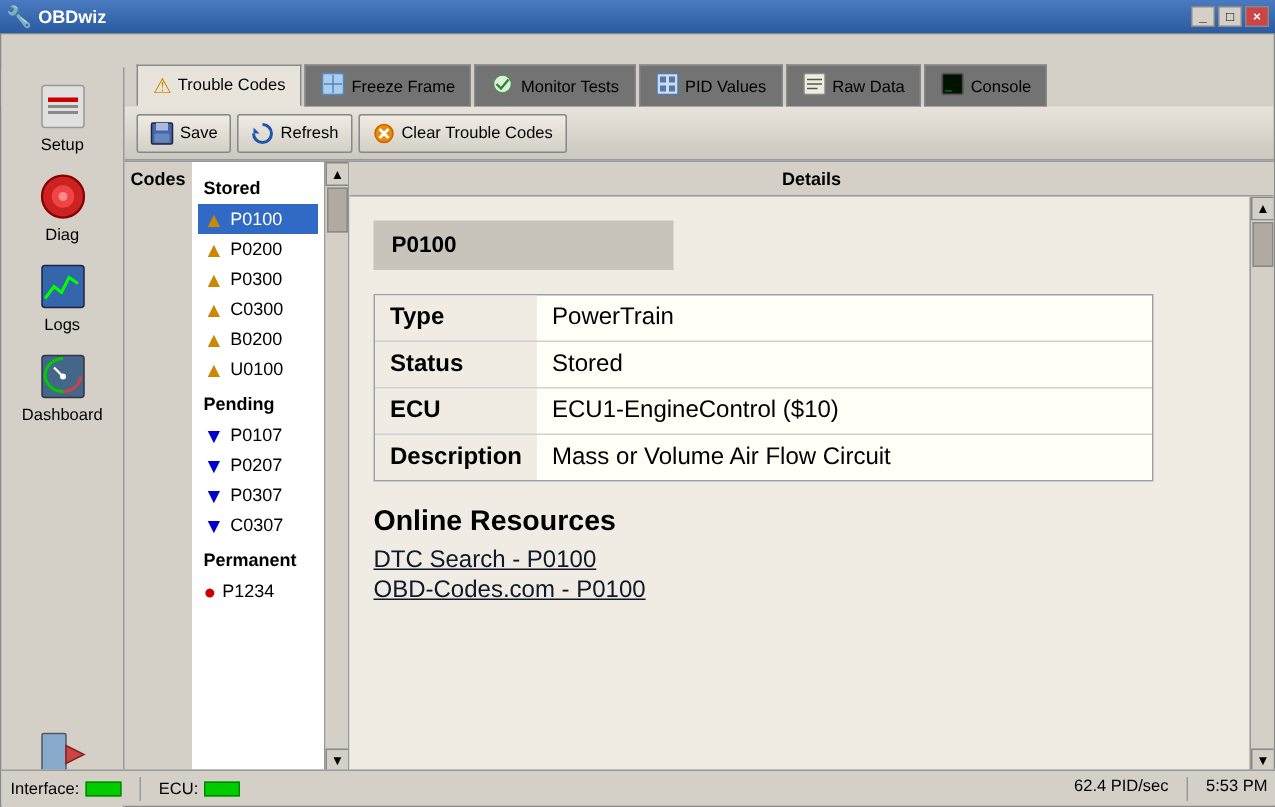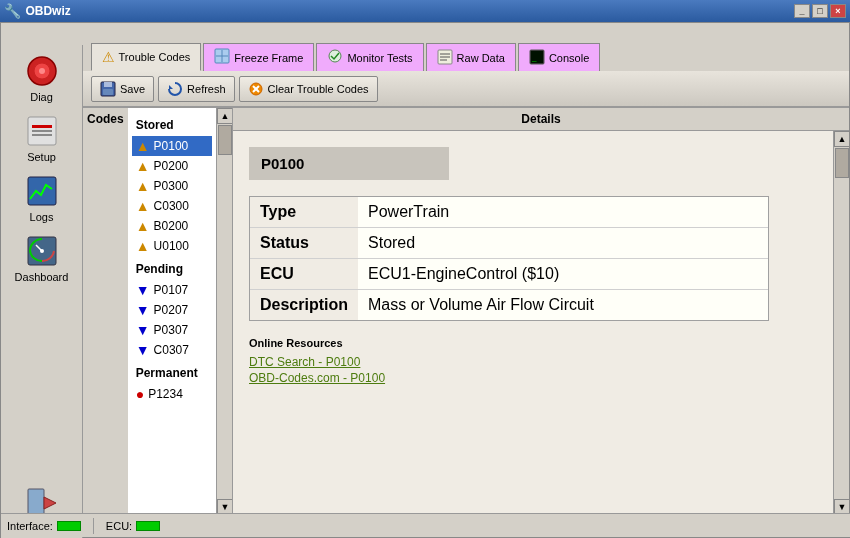--- a/index.html
+++ b/index.html
@@ -9,21 +9,21 @@
     #title-bar { display: flex; align-items: center; justify-content: space-between; background: linear-gradient(to bottom, #4a7abf, #2a5a9f); height: 22px; padding: 0 4px; color: white; font-size: 12px; font-weight: bold; }
     #title-bar-left { display: flex; align-items: center; gap: 4px; }
     #title-bar-right { display: flex; gap: 2px; }
     .title-btn { width: 16px; height: 14px; background: #d4d0c8; border: 1px solid #888; font-size: 9px; display: flex; align-items: center; justify-content: center; cursor: pointer; color: black; }
 
     
     #main-window { width: 850px; height: 516px; background: #d4d0c8; border: 1px solid #888; }
 
     
     #tabs-row { display: flex; align-items: flex-end; padding: 4px 4px 0 90px; background: #d4d0c8; height: 48px; }
-    .tab { display: flex; align-items: center; gap: 4px; padding: 4px 10px; border: 1px solid #888; border-bottom: none; background: #f0abfc; cursor: pointer; font-size: 11px; margin-right: 2px; height: 28px; }
+    .tab { display: flex; align-items: center; gap: 4px; padding: 4px 10px; border: 1px solid #888; border-bottom: none; background: #737373; cursor: pointer; font-size: 11px; margin-right: 2px; height: 28px; }
     .tab.active { background: #e8e4dc; border-bottom: 1px solid #e8e4dc; z-index: 1; }
 
     
     #sidebar { position: absolute; top: 22px; left: 0; width: 82px; height: 494px; background: #d4d0c8; border-right: 1px solid #999; display: flex; flex-direction: column; align-items: center; padding-top: 4px; gap: 2px; }
     .sidebar-item { display: flex; flex-direction: column; align-items: center; width: 72px; padding: 4px 2px; cursor: pointer; gap: 2px; }
     .sidebar-icon { width: 36px; height: 36px; display: flex; align-items: center; justify-content: center; }
     .sidebar-label { font-size: 11px; color: #000; text-align: center; }
 
     
     #toolbar { height: 36px; background: linear-gradient(to bottom, #e8e4dc, #ccc8c0); border-bottom: 1px solid #999; display: flex; align-items: center; padding: 0 8px; gap: 4px; margin-left: 82px; }
@@ -47,22 +47,22 @@
     
     #details-panel { flex: 1; background: #f0ece4; display: flex; flex-direction: column; }
     #details-header { background: #d4d0c8; border-bottom: 1px solid #999; padding: 4px 8px; text-align: center; font-weight: bold; font-size: 12px; }
     #details-content { flex: 1; padding: 16px; overflow-y: auto; }
     #code-title { background: #c8c4bc; padding: 8px 12px; font-size: 15px; font-weight: bold; margin-bottom: 16px; display: inline-block; min-width: 200px; }
     #details-table { border: 1px solid #a0a0a0; background: #fffff8; width: 520px; margin-bottom: 16px; }
     #details-table table { width: 100%; border-collapse: collapse; }
     #details-table td { padding: 6px 10px; vertical-align: top; font-size: 16px; border-bottom: 1px solid #d0d0d0; }
     #details-table td:first-child { font-weight: bold; width: 100px; background: #f0ece4; }
     #online-resources { margin-top: 4px; }
-    #online-resources .resource-title { font-weight: bold; font-size: 11px; margin-bottom: 6px; }
-    .resource-link { color: #4d7c0f; cursor: pointer; display: block; font-size: 12px; margin-bottom: 2px; }
+    #online-resources .resource-title { font-weight: bold; font-size: 19px; margin-bottom: 6px; }
+    .resource-link { color: #0f172a; cursor: pointer; display: block; font-size: 16px; margin-bottom: 2px; }
     .details-scrollbar { width: 16px; background: #d4d0c8; border-left: 1px solid #999; }
     .scroll-arrow { width: 16px; height: 16px; background: #d4d0c8; border: 1px solid #888; display: flex; align-items: center; justify-content: center; font-size: 9px; cursor: pointer; }
     .scroll-track { flex: 1; background: #d4d0c8; }
     .scroll-thumb { width: 14px; height: 30px; background: #b0aaa0; border: 1px solid #888; margin: 1px; }
 
     
     #status-bar { position: absolute; bottom: 0; left: 0; width: 850px; height: 24px; background: #d4d0c8; border-top: 1px solid #999; display: flex; align-items: center; padding: 0 6px; font-size: 11px; gap: 8px; }
     .status-segment { display: flex; align-items: center; gap: 4px; text-align: center; }
     .status-led { width: 24px; height: 10px; background: #00cc00; border: 1px solid #008800; }
     .status-divider { width: 1px; height: 16px; background: #999; margin: 0 4px; }
@@ -82,37 +82,37 @@
     <div class="title-btn" style="background:#cc4444;color:white;">×</div>
   </div>
 </div>
 
 <div id="main-window" style="position:relative;">
 
   <div id="sidebar">
     <div class="sidebar-item">
       <div class="sidebar-icon">
         <svg width="36" height="36" viewBox="0 0 36 36">
-          <circle cx="18" cy="18" r="14" fill="#cc2222" stroke="#880000" stroke-width="1.5"></circle>
-          <circle cx="18" cy="18" r="8" fill="#ee4444" stroke="#cc2222" stroke-width="1"></circle>
-          <circle cx="18" cy="18" r="3" fill="#ff8888"></circle>
-        </svg>
-      </div>
-      <span class="sidebar-label">Diag</span>
-    </div>
-    <div class="sidebar-item">
-      <div class="sidebar-icon">
-        <svg width="36" height="36" viewBox="0 0 36 36">
           <rect x="4" y="4" width="28" height="28" rx="2" fill="#e0e0e0" stroke="#999" stroke-width="1"></rect>
           <rect x="8" y="12" width="20" height="3" fill="#cc0000"></rect>
           <rect x="8" y="17" width="20" height="2" fill="#888"></rect>
           <rect x="8" y="21" width="20" height="2" fill="#888"></rect>
         </svg>
       </div>
       <span class="sidebar-label">Setup</span>
+    </div>
+    <div class="sidebar-item">
+      <div class="sidebar-icon">
+        <svg width="36" height="36" viewBox="0 0 36 36">
+          <circle cx="18" cy="18" r="14" fill="#cc2222" stroke="#880000" stroke-width="1.5"></circle>
+          <circle cx="18" cy="18" r="8" fill="#ee4444" stroke="#cc2222" stroke-width="1"></circle>
+          <circle cx="18" cy="18" r="3" fill="#ff8888"></circle>
+        </svg>
+      </div>
+      <span class="sidebar-label">Diag</span>
     </div>
     <div class="sidebar-item">
       <div class="sidebar-icon">
         <svg width="36" height="36" viewBox="0 0 36 36">
           <rect x="4" y="4" width="28" height="28" rx="2" fill="#3366aa" stroke="#224"></rect>
           <polyline points="6,26 12,18 17,22 22,12 28,16" stroke="#00ff00" stroke-width="2" fill="none"></polyline>
         </svg>
       </div>
       <span class="sidebar-label">Logs</span>
     </div>
@@ -155,20 +155,32 @@
       <span>Freeze Frame</span>
     </div>
     <div class="tab">
       <span style="color:#444; font-size:12px;">
         <svg width="16" height="16" viewBox="0 0 16 16">
             <circle cx="8" cy="8" r="6" fill="#ddeedd" stroke="#558855"></circle>
             <polyline points="4,8 7,11 12,5" stroke="#228822" stroke-width="1.5" fill="none"></polyline>
           </svg>
       </span>
       <span>Monitor Tests</span>
+    </div>
+    <div class="tab">
+      <span>
+        <svg width="16" height="16" viewBox="0 0 16 16">
+            <rect x="1" y="1" width="14" height="14" rx="1" fill="#ccddee" stroke="#5577aa"></rect>
+            <rect x="3" y="3" width="4" height="4" fill="#5577aa"></rect>
+            <rect x="9" y="3" width="4" height="4" fill="#5577aa"></rect>
+            <rect x="3" y="9" width="4" height="4" fill="#5577aa"></rect>
+            <rect x="9" y="9" width="4" height="4" fill="#5577aa"></rect>
+          </svg>
+      </span>
+      <span>PID Values</span>
     </div>
     <div class="tab">
       <span>
         <svg width="16" height="16" viewBox="0 0 16 16">
             <rect x="1" y="1" width="14" height="14" rx="1" fill="#eeeedd" stroke="#888"></rect>
             <line x1="3" y1="5" x2="13" y2="5" stroke="#555" stroke-width="1"></line>
             <line x1="3" y1="8" x2="13" y2="8" stroke="#555" stroke-width="1"></line>
             <line x1="3" y1="11" x2="10" y2="11" stroke="#555" stroke-width="1"></line>
           </svg>
       </span>
@@ -325,15 +337,20 @@
   <div id="status-bar">
     <div class="status-segment">
       <span>Interface:</span>
       <div class="status-led"></div>
     </div>
     <div class="status-divider"></div>
     <div class="status-segment">
       <span>ECU:</span>
       <div class="status-led"></div>
     </div>
+    <div class="status-right">
+      <span>62.4 PID/sec</span>
+      <div class="status-divider"></div>
+      <span>5:53 PM</span>
+    </div>
   </div>
 
 </div>
 
 </body></html>

